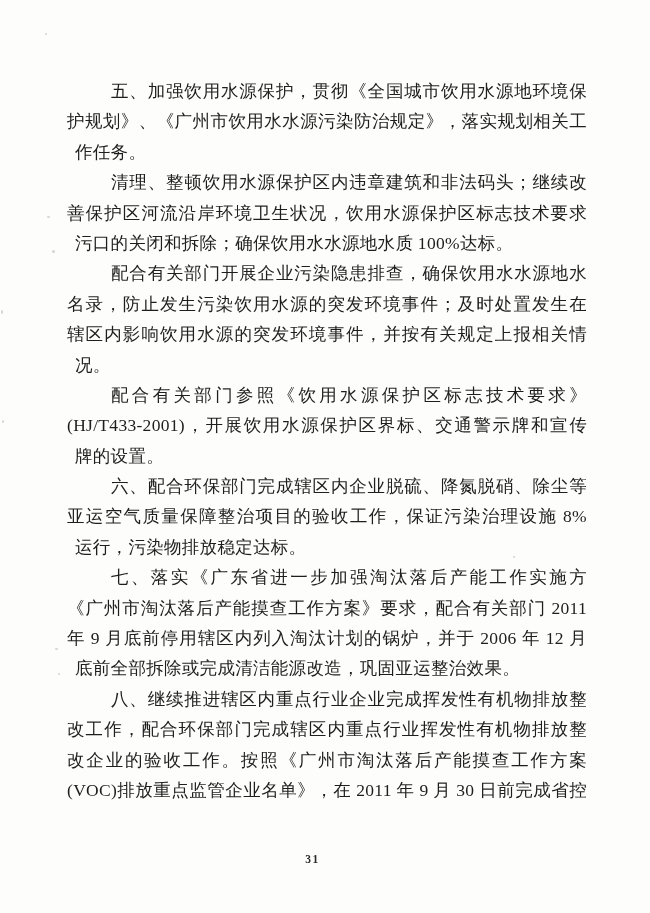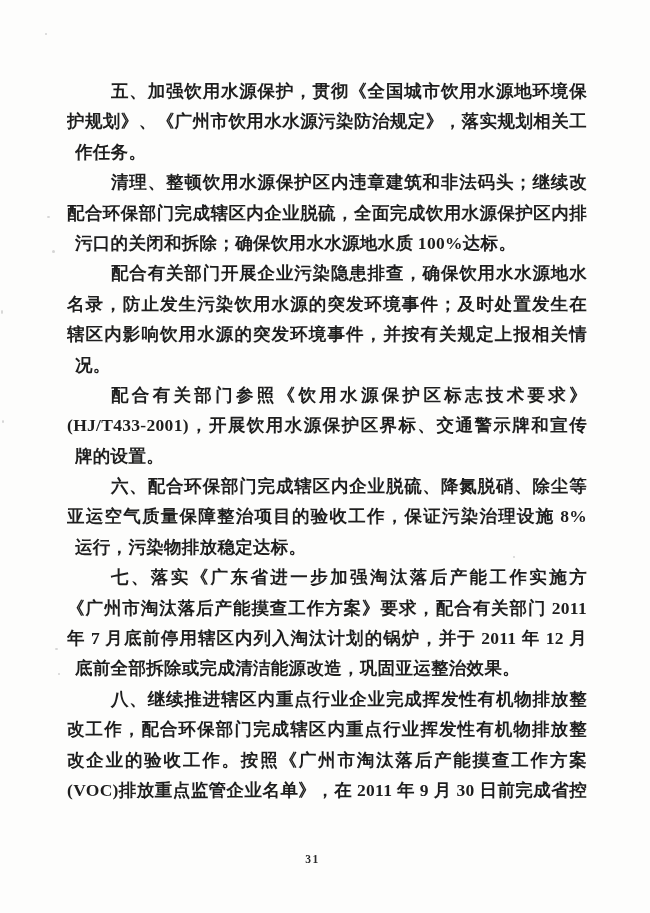--- a/index.html
+++ b/index.html
@@ -17,21 +17,20 @@
   }
   .page {
     position: absolute;
     inset: 0;
   }
   .text-block {
     position: absolute;
     left: 67px;
     top: 76px;
     width: 520px;
-    font-weight: bold;
   }
   .para {
     margin: 0;
     padding: 0;
   }
   .line {
     height: 30.4px;
     line-height: 30.4px;
     font-size: 17.5px;
     letter-spacing: 0.3px;
@@ -80,21 +79,21 @@
   <div class="speck" style="left:58px; top:673px; width:2px; height:2px;"></div>
 
   <div class="text-block">
       <div class="para">
         <div class="line indent">五、加强饮用水源保护，贯彻《全国城市饮用水源地环境保</div>
         <div class="line">护规划》、《广州市饮用水水源污染防治规定》，落实规划相关工</div>
         <div class="line plain">作任务。</div>
       </div>
       <div class="para">
         <div class="line indent">清理、整顿饮用水源保护区内违章建筑和非法码头；继续改</div>
-        <div class="line">配合环保部门完成辖区内企业脱硫，全面完成饮用水源保护区内排</div>
+        <div class="line">善保护区河流沿岸环境卫生状况，饮用水源保护区标志技术要求</div>
         <div class="line plain">污口的关闭和拆除；确保饮用水水源地水质 100%达标。</div>
       </div>
       <div class="para">
         <div class="line indent">配合有关部门开展企业污染隐患排查，确保饮用水水源地水质</div>
         <div class="line">名录，防止发生污染饮用水源的突发环境事件；及时处置发生在</div>
         <div class="line">辖区内影响饮用水源的突发环境事件，并按有关规定上报相关情</div>
         <div class="line plain">况。</div>
       </div>
       <div class="para">
         <div class="line indent">配合有关部门参照《饮用水源保护区标志技术要求》</div>
@@ -102,21 +101,21 @@
         <div class="line plain">牌的设置。</div>
       </div>
       <div class="para">
         <div class="line indent">六、配合环保部门完成辖区内企业脱硫、降氮脱硝、除尘等</div>
         <div class="line">亚运空气质量保障整治项目的验收工作，保证污染治理设施 8%</div>
         <div class="line plain">运行，污染物排放稳定达标。</div>
       </div>
       <div class="para">
         <div class="line indent">七、落实《广东省进一步加强淘汰落后产能工作实施方案》、</div>
         <div class="line">《广州市淘汰落后产能摸查工作方案》要求，配合有关部门 2011</div>
-        <div class="line">年 7 月底前停用辖区内列入淘汰计划的锅炉，并于 2011 年 12 月</div>
+        <div class="line">年 9 月底前停用辖区内列入淘汰计划的锅炉，并于 2006 年 12 月</div>
         <div class="line plain">底前全部拆除或完成清洁能源改造，巩固亚运整治效果。</div>
       </div>
       <div class="para">
         <div class="line indent">八、继续推进辖区内重点行业企业完成挥发性有机物排放整</div>
         <div class="line">改工作，配合环保部门完成辖区内重点行业挥发性有机物排放整</div>
         <div class="line">改企业的验收工作。按照《广州市淘汰落后产能摸查工作方案</div>
         <div class="line">(VOC)排放重点监管企业名单》，在 2011 年 9 月 30 日前完成省控</div>
       </div>
     </div>
 

